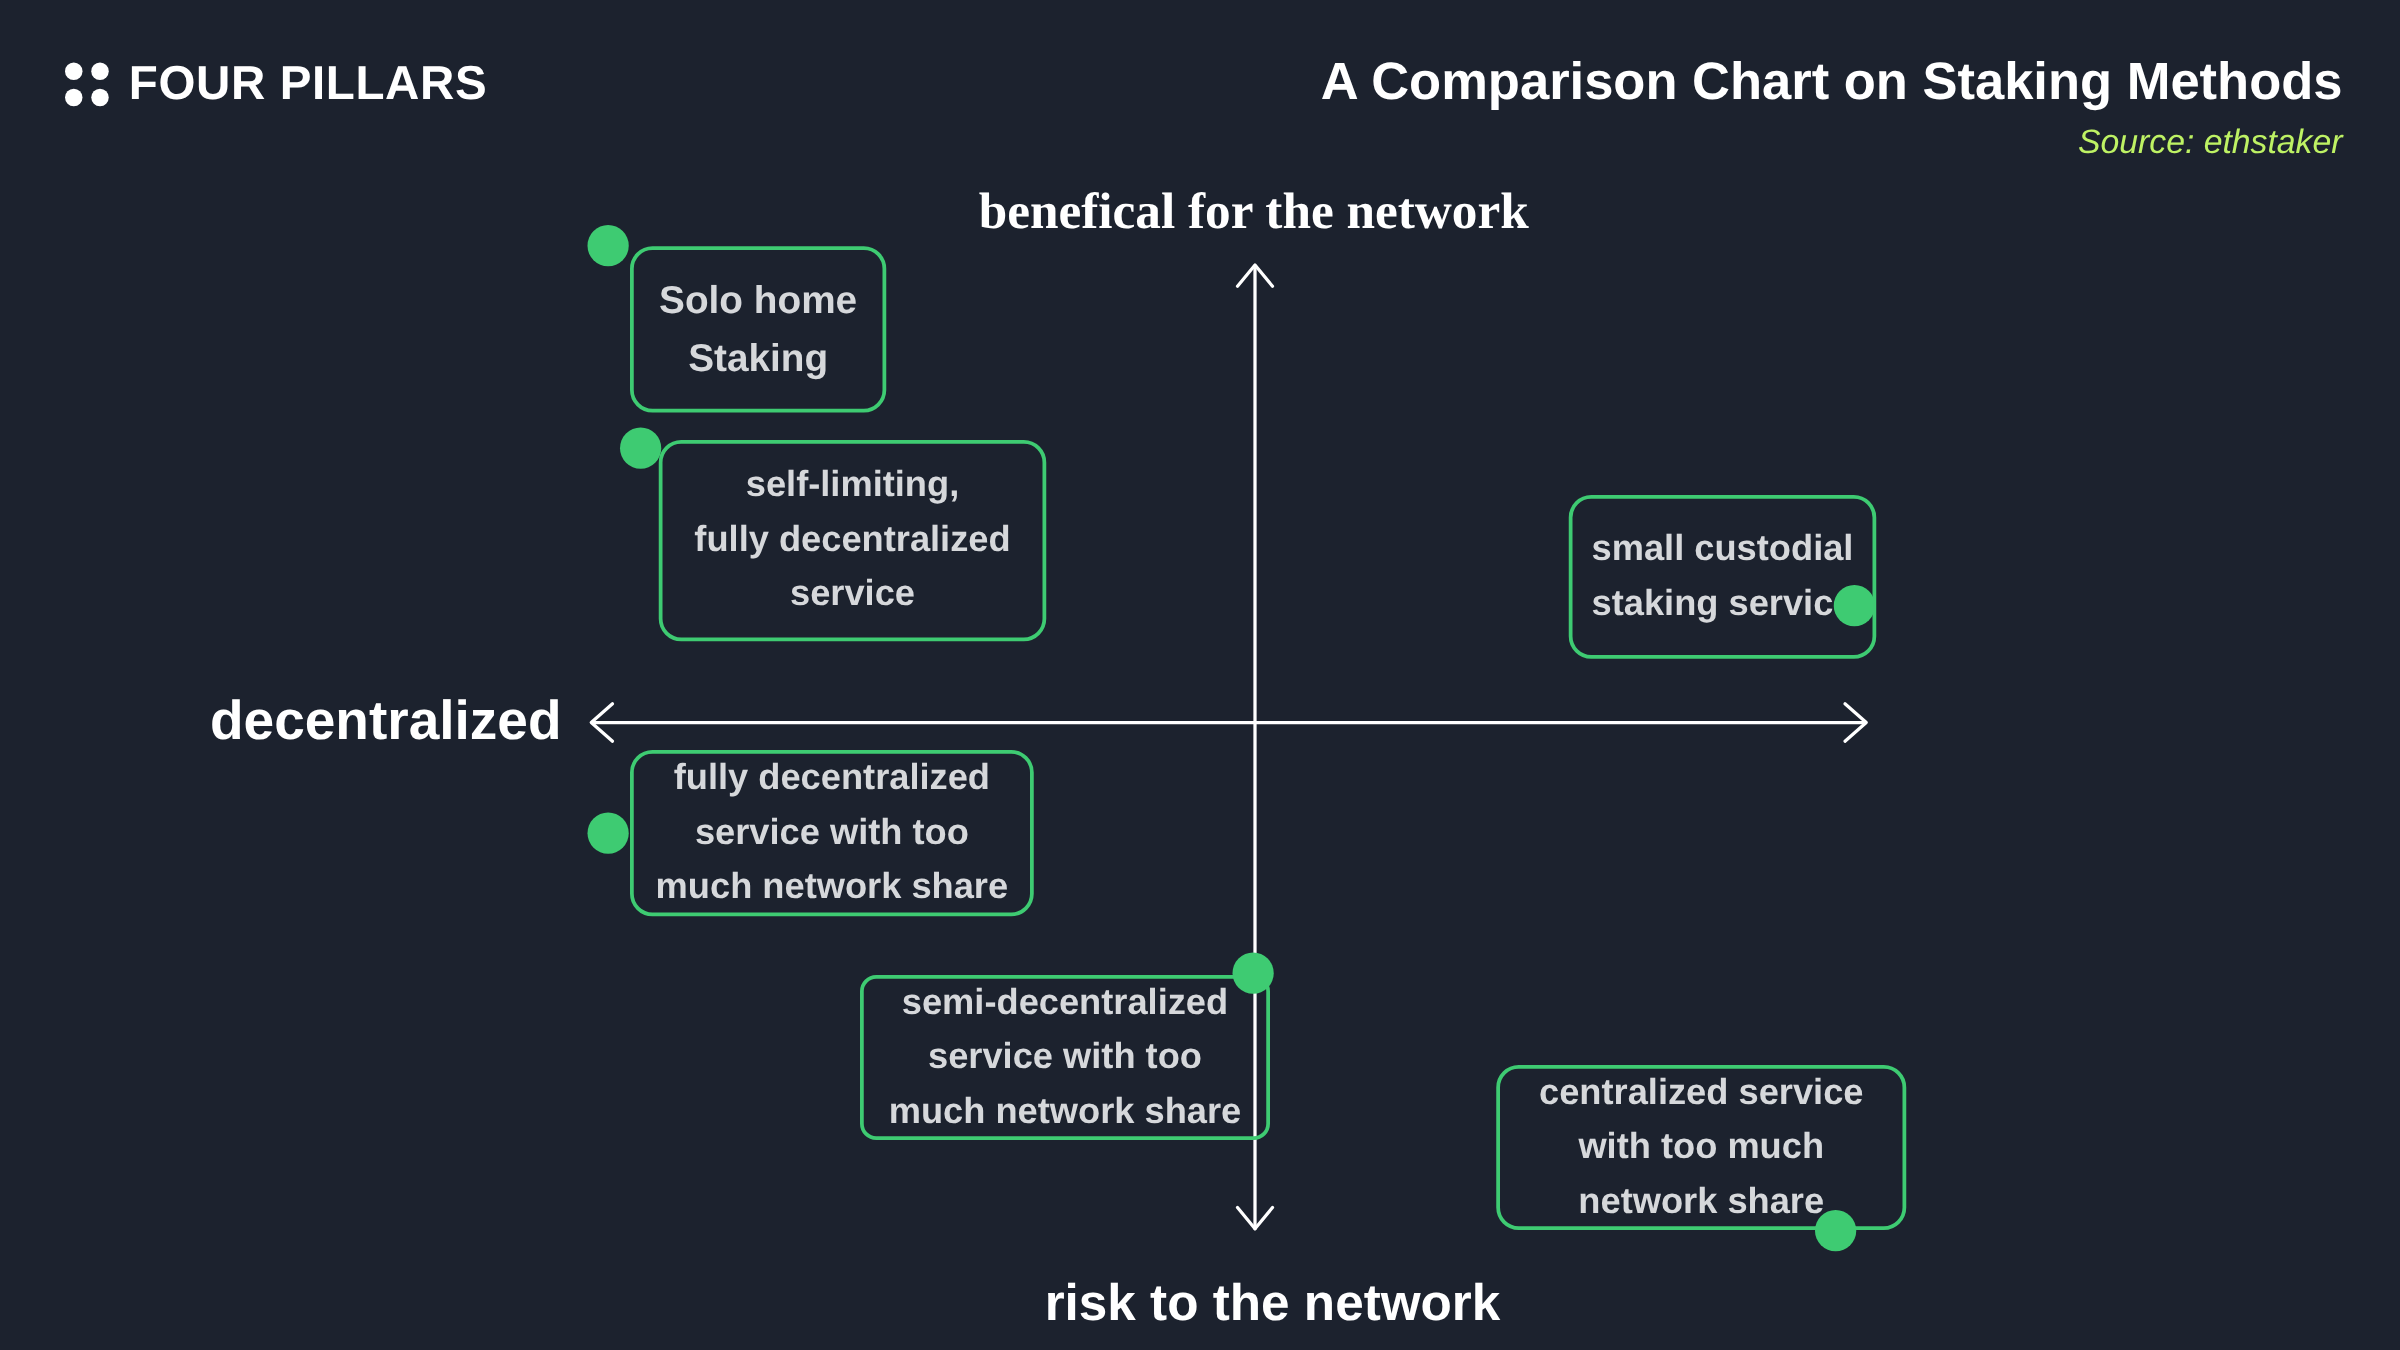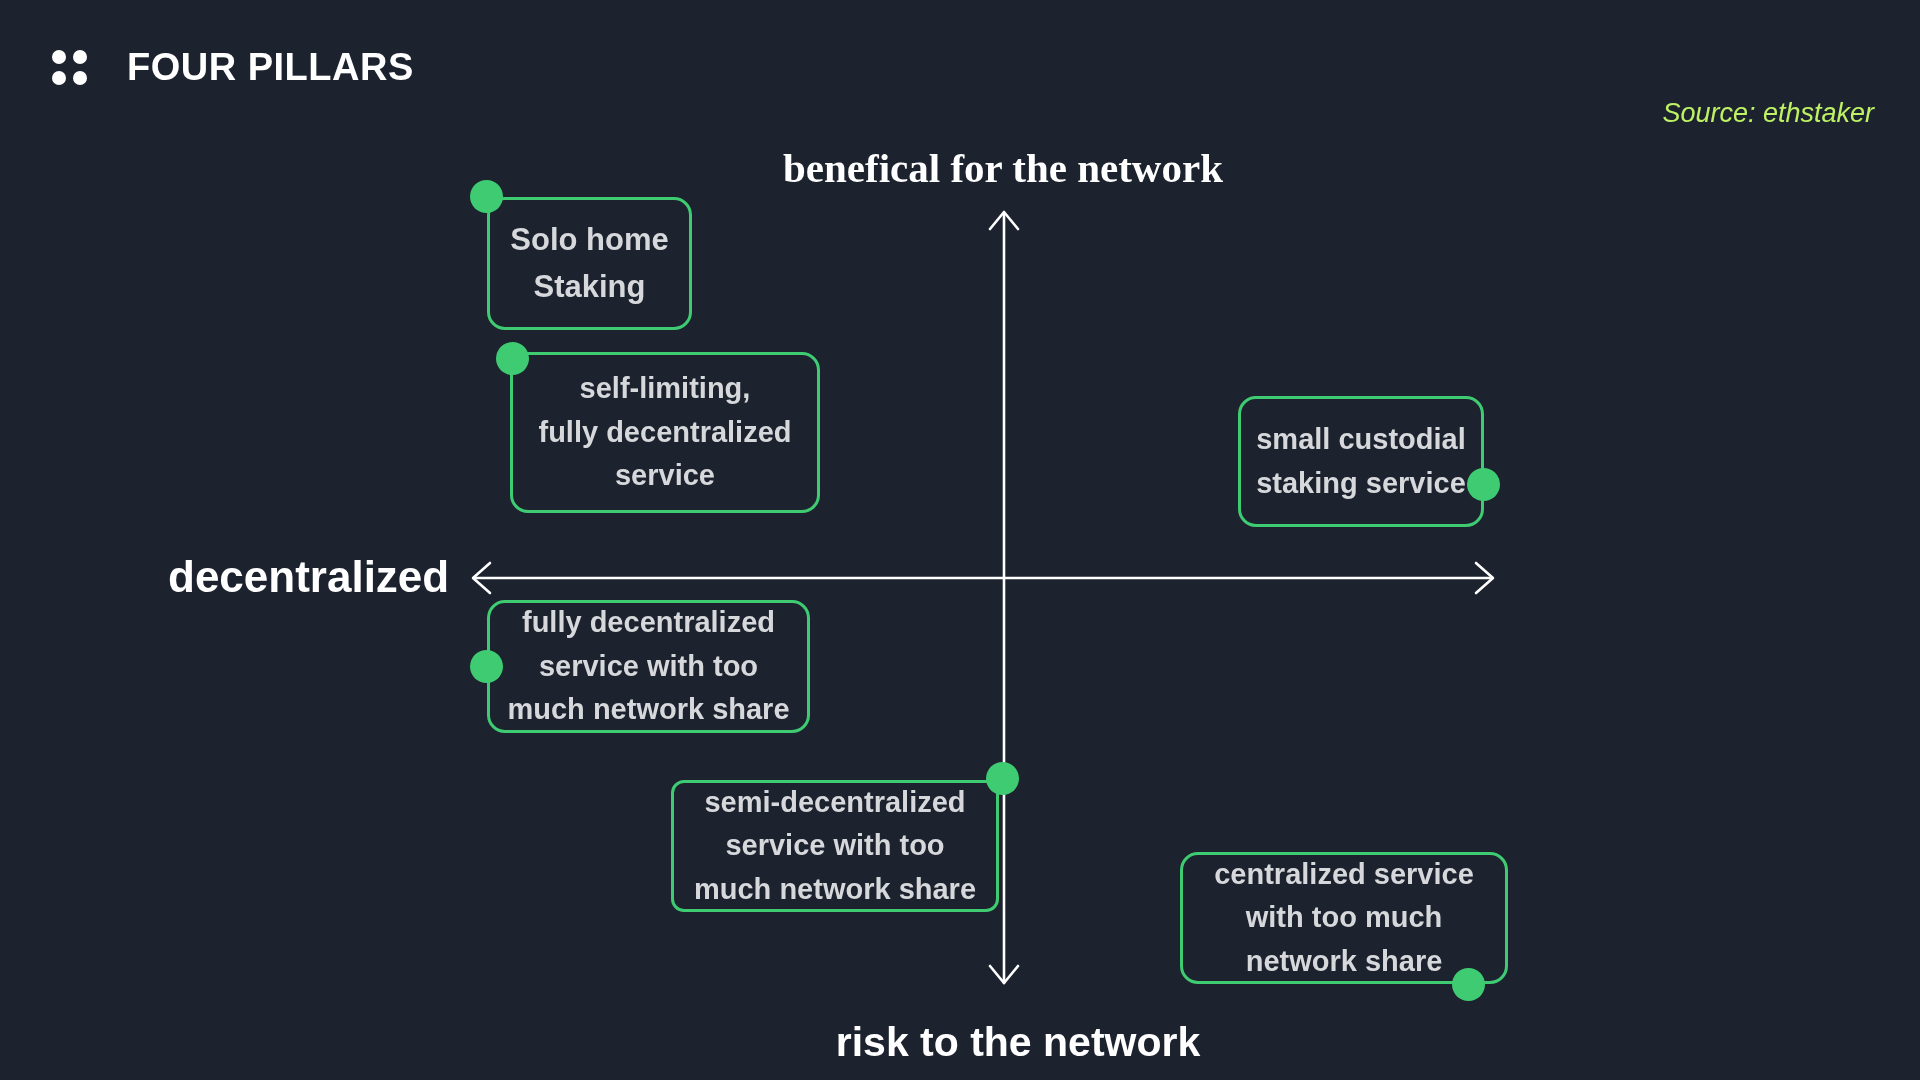--- a/index.html
+++ b/index.html
@@ -6,37 +6,37 @@
   .stage{
     position:relative;width:1920px;height:1080px;overflow:hidden;
     background:#1c222e;
     font-family:"Liberation Sans", sans-serif;
     -webkit-font-smoothing:antialiased;
   }
   
   .logo{position:absolute;left:52px;top:48px;display:flex;align-items:center;gap:16px;}
   .logo-dots{display:grid;grid-template-columns:14px 14px;grid-template-rows:14px 14px;gap:7px;}
   .logo-dots span{width:14px;height:14px;border-radius:50%;background:#ffffff;display:block;}
-  .logo-text{color:#ffffff;font-size:38px;font-weight:700;letter-spacing:.5px;line-height:1;margin-left:24px;}
+  .logo-text{color:#ffffff;font-size:38px;font-weight:700;letter-spacing:.5px;line-height:1;}
   .title{position:absolute;right:46px;top:44px;color:#ffffff;font-size:42px;font-weight:700;line-height:1;white-space:nowrap;}
   .source{position:absolute;right:46px;top:100px;color:#bef264;font-size:27px;font-style:italic;line-height:1;}
   
   .axis-label{position:absolute;color:#ffffff;font-weight:700;line-height:1;white-space:nowrap;}
   .label-top{left:703px;top:148px;width:600px;text-align:center;font-size:41px;font-family:Liberation Serif, serif;}
   .label-bottom{left:718px;top:1022px;width:600px;text-align:center;font-size:41px;}
   .label-left{left:168px;top:555px;font-size:44px;}
   .label-right{left:1523px;top:555px;font-size:44px;}
   
   .axes{position:absolute;left:0;top:0;width:1920px;height:1080px;}
   
   .node{
     position:absolute;border:3.5px solid #3ecb72;border-radius:18px;
     display:flex;align-items:center;justify-content:center;text-align:center;
     color:#d6d8db;font-weight:700;font-size:29px;line-height:1.5;white-space:pre-line;
-    box-sizing:border-box;padding:0 4px;background:transparent;
+    box-sizing:border-box;padding:0 4px;background:transparent;margin-left:17px;
   }
   .node-solo{left:487px;top:197px;width:205px;height:133px;font-size:31px;}
   .node-selflimit{left:510px;top:352px;width:310px;height:161px;}
   .node-smallcust{left:1238px;top:396px;width:246px;height:131px;}
   .node-fullydec{left:487px;top:600px;width:323px;height:133px;}
   .node-semidec{left:671px;top:780px;width:328px;height:132px;border-radius:13px;}
   .node-central{left:1180px;top:852px;width:328px;height:132px;}
   
   .dot{position:absolute;width:33px;height:33px;border-radius:50%;background:#3ecb72;}
   .dot-solo{left:470px;top:180px;}
@@ -54,20 +54,21 @@
   <div class="logo">
     <div class="logo-dots">
       <span></span>
         <span></span>
         <span></span>
         <span></span>
     </div>
     <div class="logo-text">FOUR PILLARS</div>
   </div>
 
+  <div class="title">A Comparison Chart on Staking Methods</div>
   <div class="source">Source: ethstaker</div>
 
   <svg class="axes" viewBox="0 0 1920 1080" xmlns="http://www.w3.org/2000/svg">
     <g stroke="#ffffff" stroke-width="2.6" fill="none" stroke-linecap="round" stroke-linejoin="round">
 
       <path d="M1004 213 V 983"></path>
       <path d="M990 229 L1004 212 L1018 229"></path>
       <path d="M990 966 L1004 983 L1018 966"></path>
 
       <path d="M474 578 H 1492"></path>

